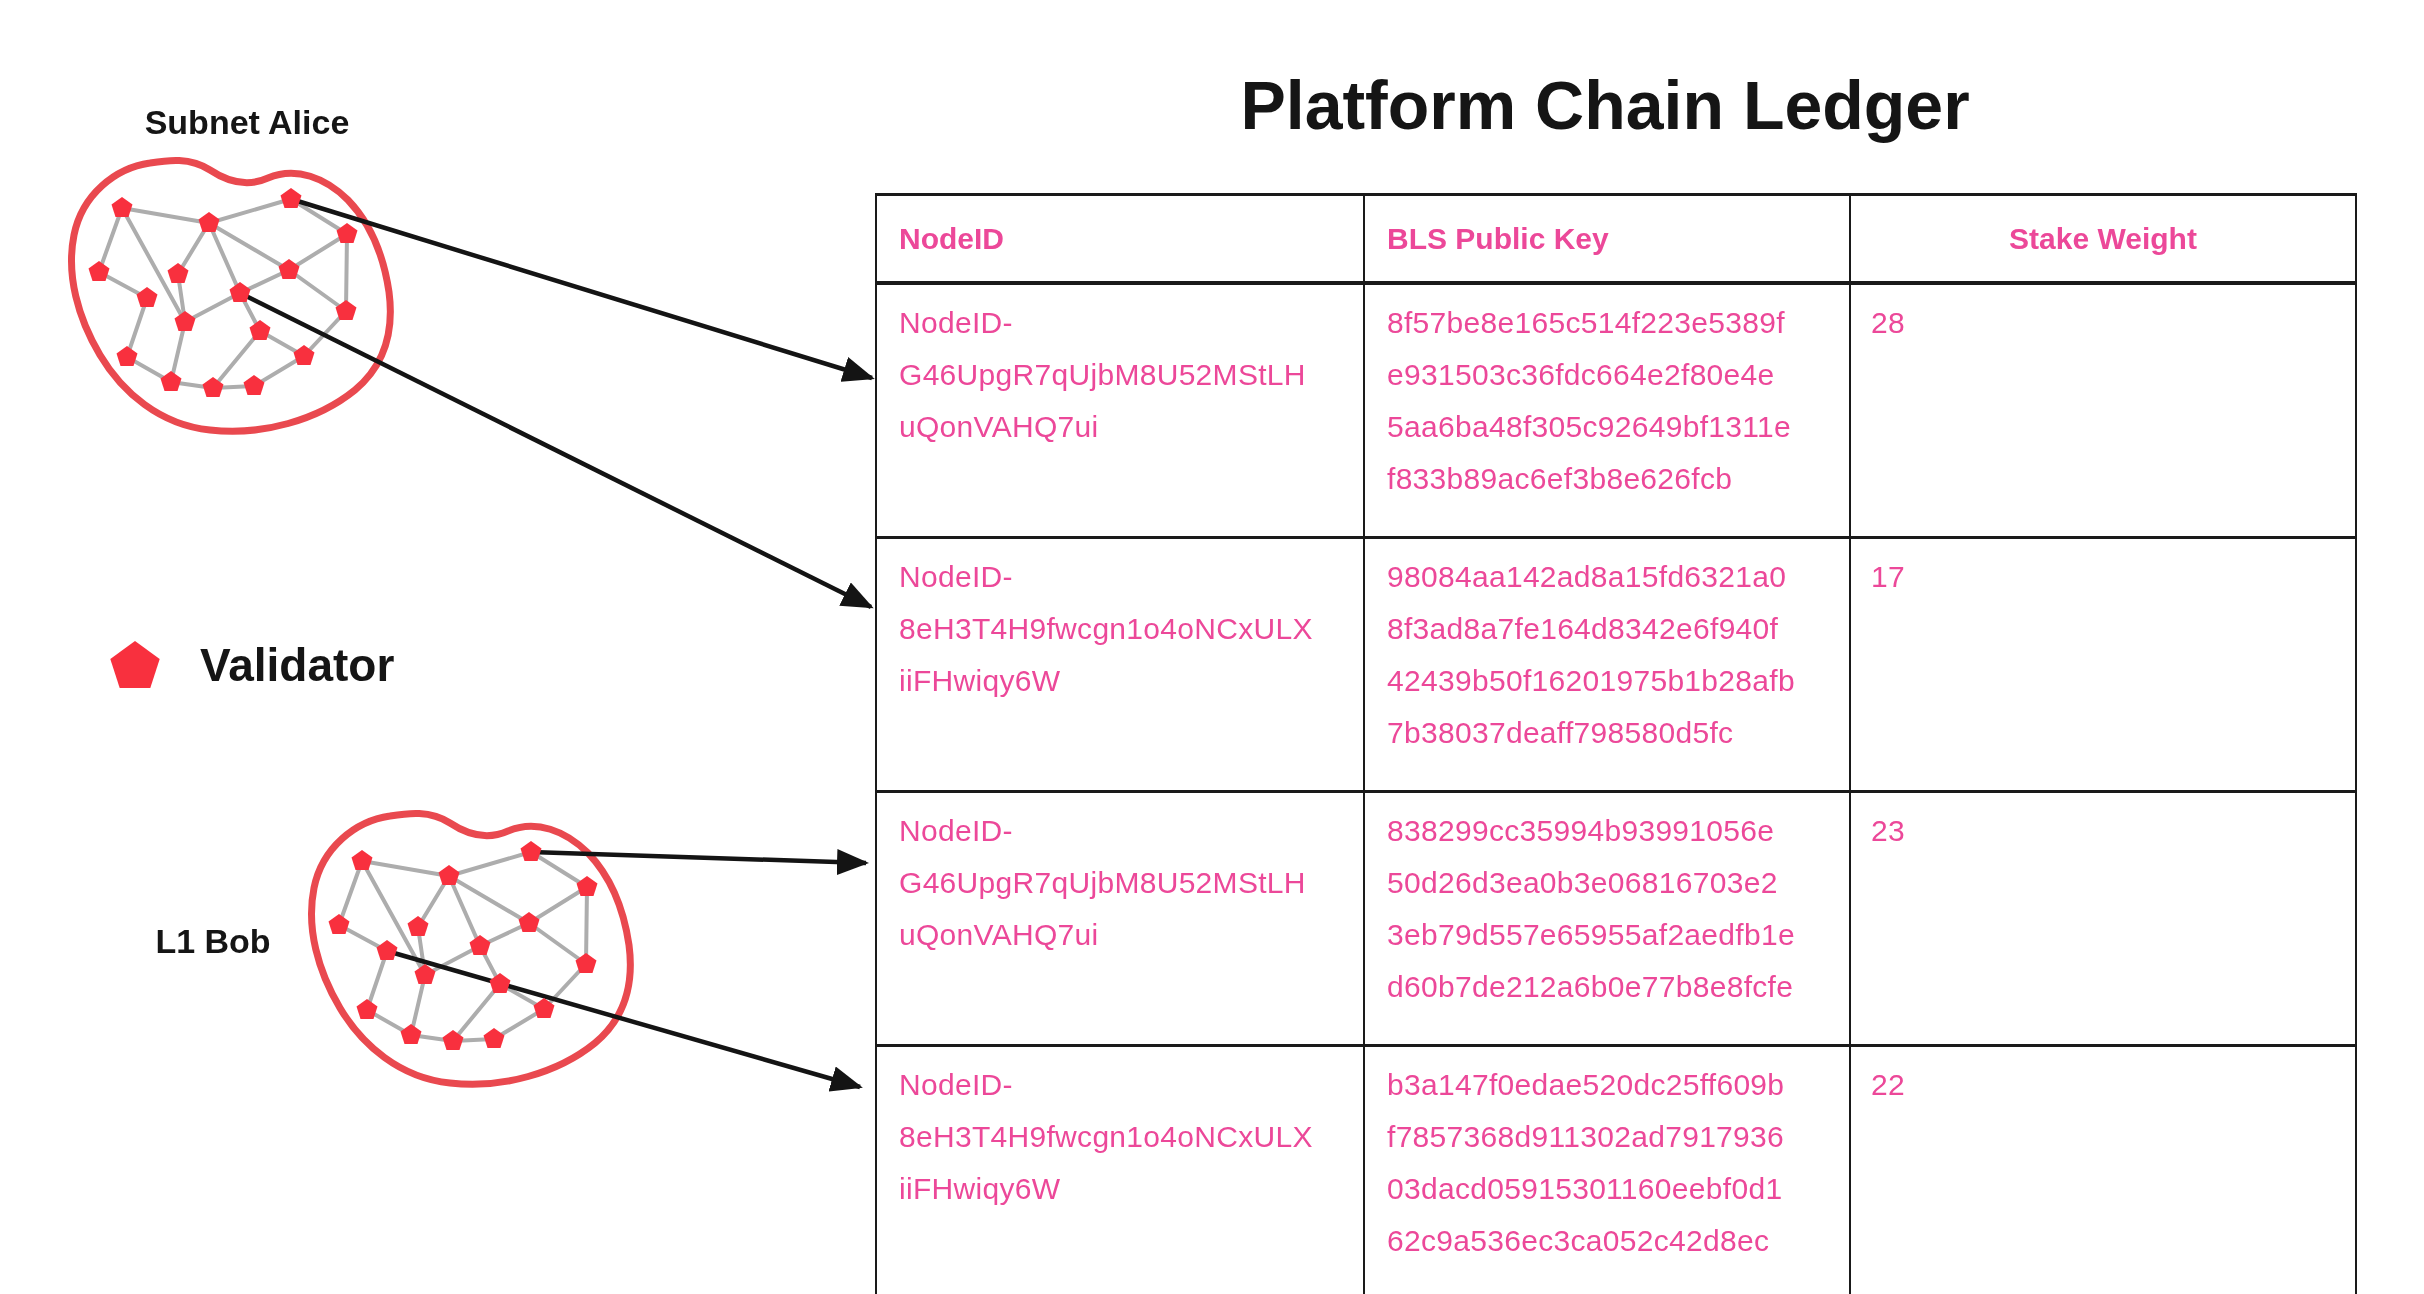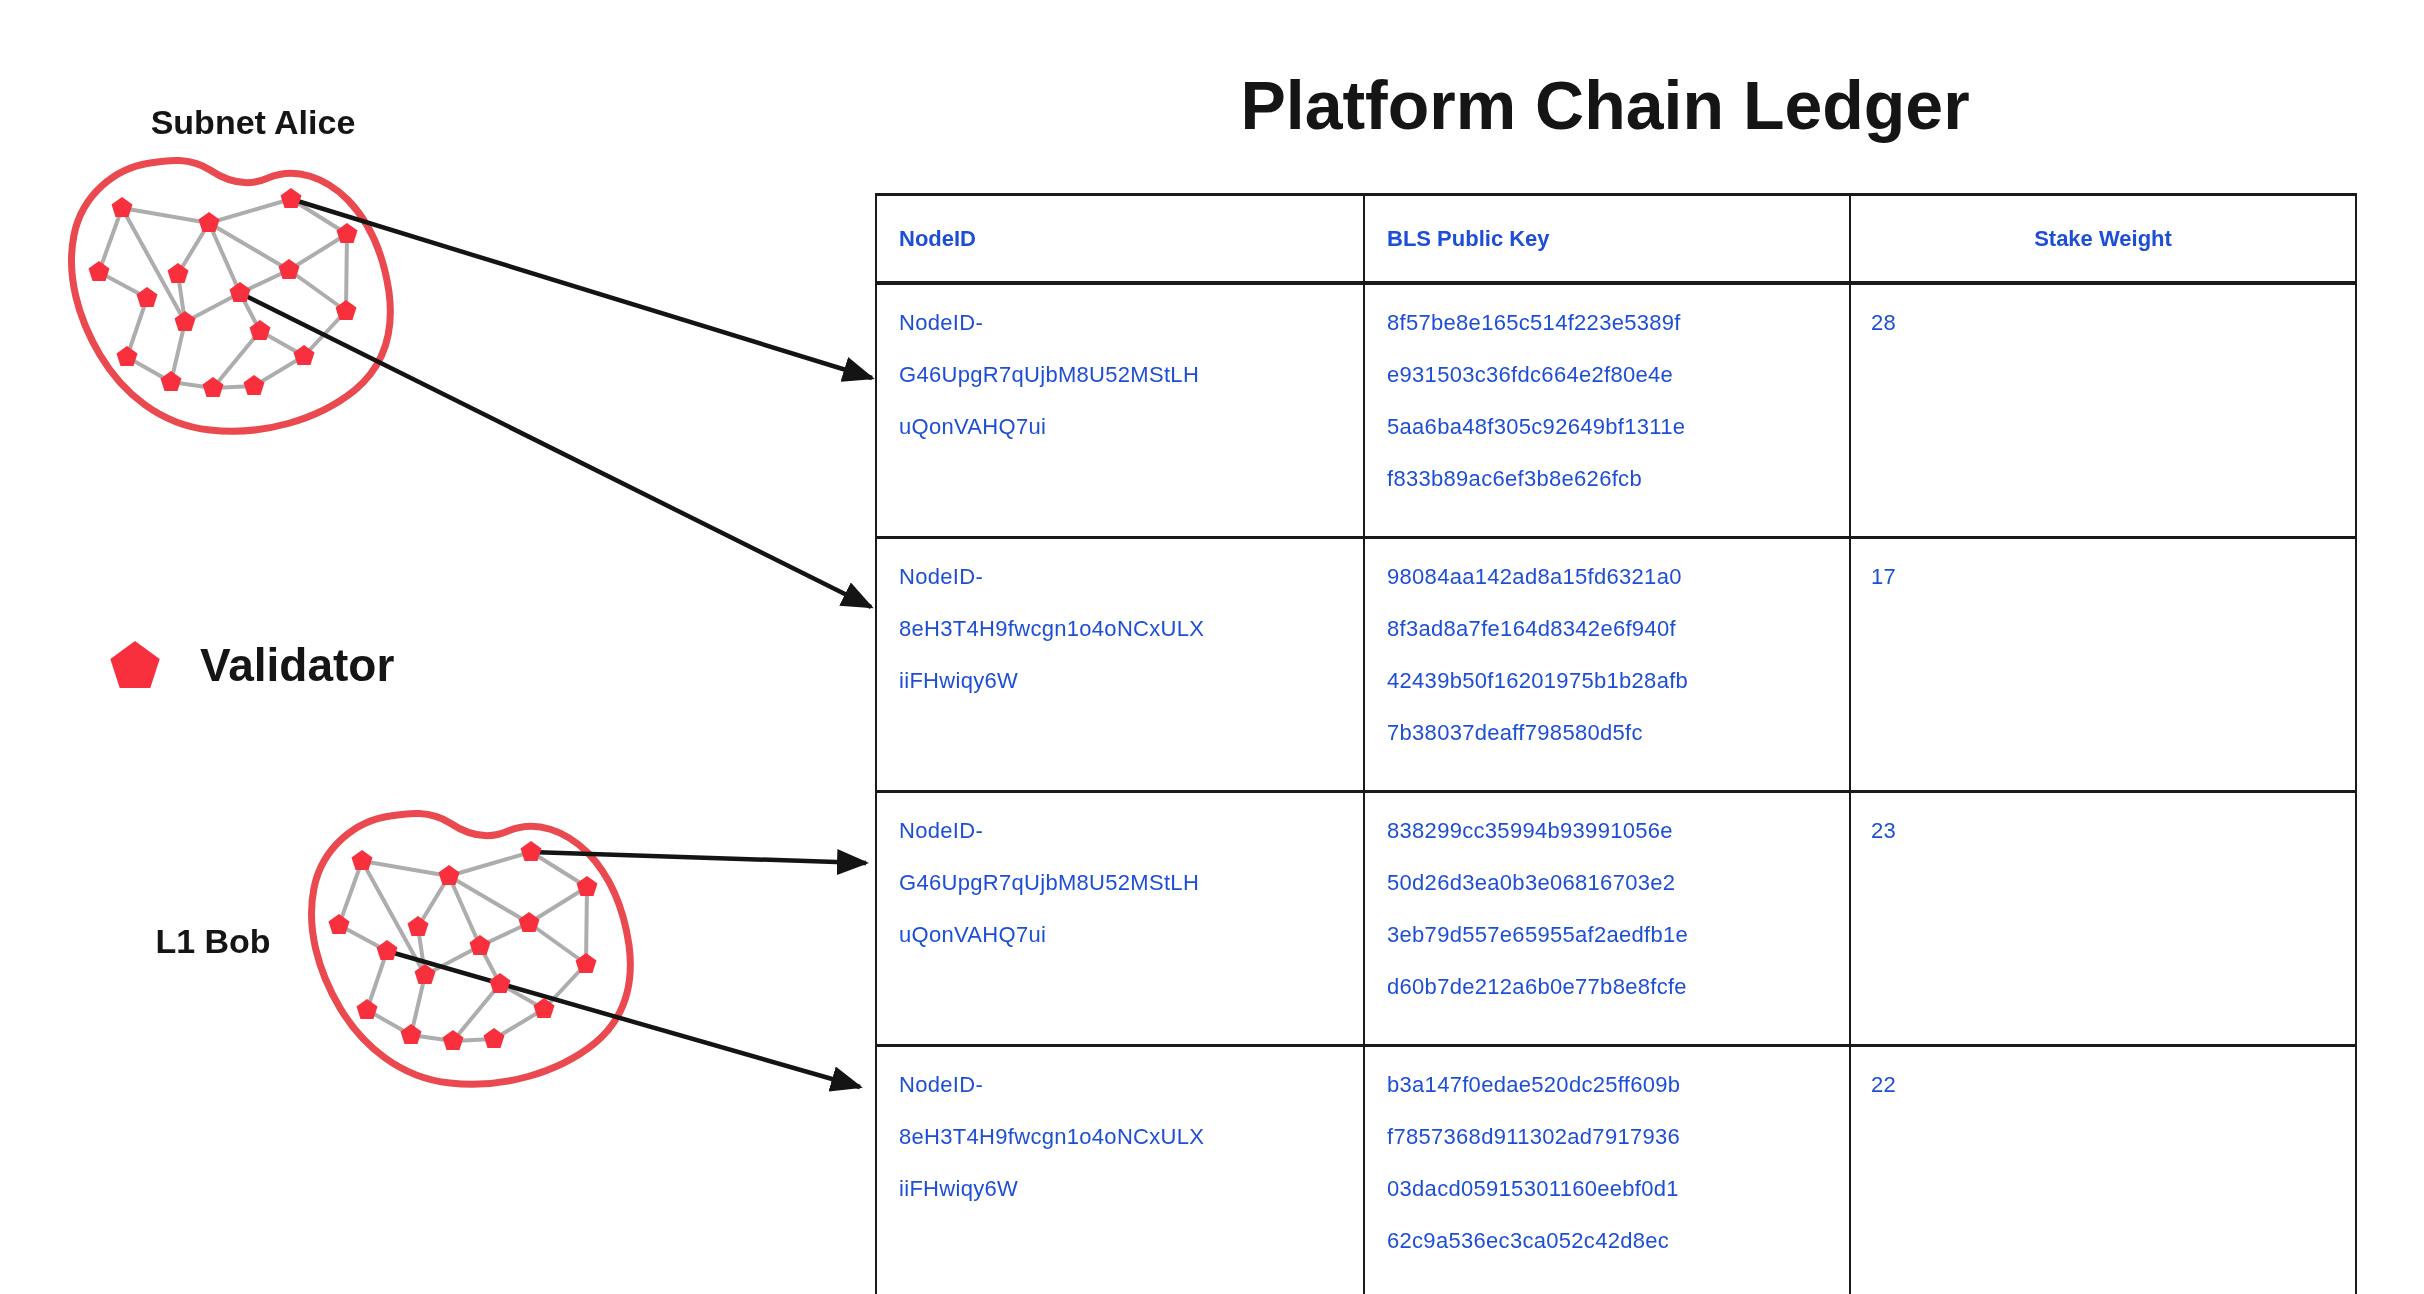--- a/index.html
+++ b/index.html
@@ -11,34 +11,34 @@
   }
   #scene-svg{position:absolute;left:0;top:0;}
   .page-title{
     position:absolute;left:1605px;top:68px;transform:translateX(-50%);
     font-size:68px;line-height:74px;font-weight:700;color:#151515;white-space:nowrap;
   }
   .subnet-label{
     position:absolute;transform:translateX(-50%);
     font-size:34px;font-weight:700;color:#151515;white-space:nowrap;
   }
-  .subnet-label.alice{left:247px;top:103px;margin-left:6px;}
+  .subnet-label.alice{left:247px;top:103px;}
   .subnet-label.bob{left:213px;top:922px;}
   .legend-label{
     position:absolute;left:200px;top:640px;
     font-size:46px;line-height:50px;font-weight:700;color:#151515;white-space:nowrap;
   }
   table.ledger{
     position:absolute;left:875px;top:193px;
     width:1480px;border-collapse:collapse;table-layout:fixed;
     background:#ffffff;
   }
   table.ledger th, table.ledger td{
     border:3px solid #1a1a1a;border-left-width:2px;border-right-width:2px;
-    font-size:22px;color:#1d4ed8;overflow:hidden;
+    font-size:30px;color:#ec4899;overflow:hidden;
   }
   table.ledger th{
     height:85px;font-weight:700;vertical-align:middle;
     text-align:left;padding:0 0 0 22px;border-bottom-width:4px;
   }
   table.ledger th.stake{text-align:center;padding-left:0;}
   table.ledger td{
     height:239px;vertical-align:top;
     padding:12px 18px 0 22px;
     line-height:52px;letter-spacing:0.3px;

